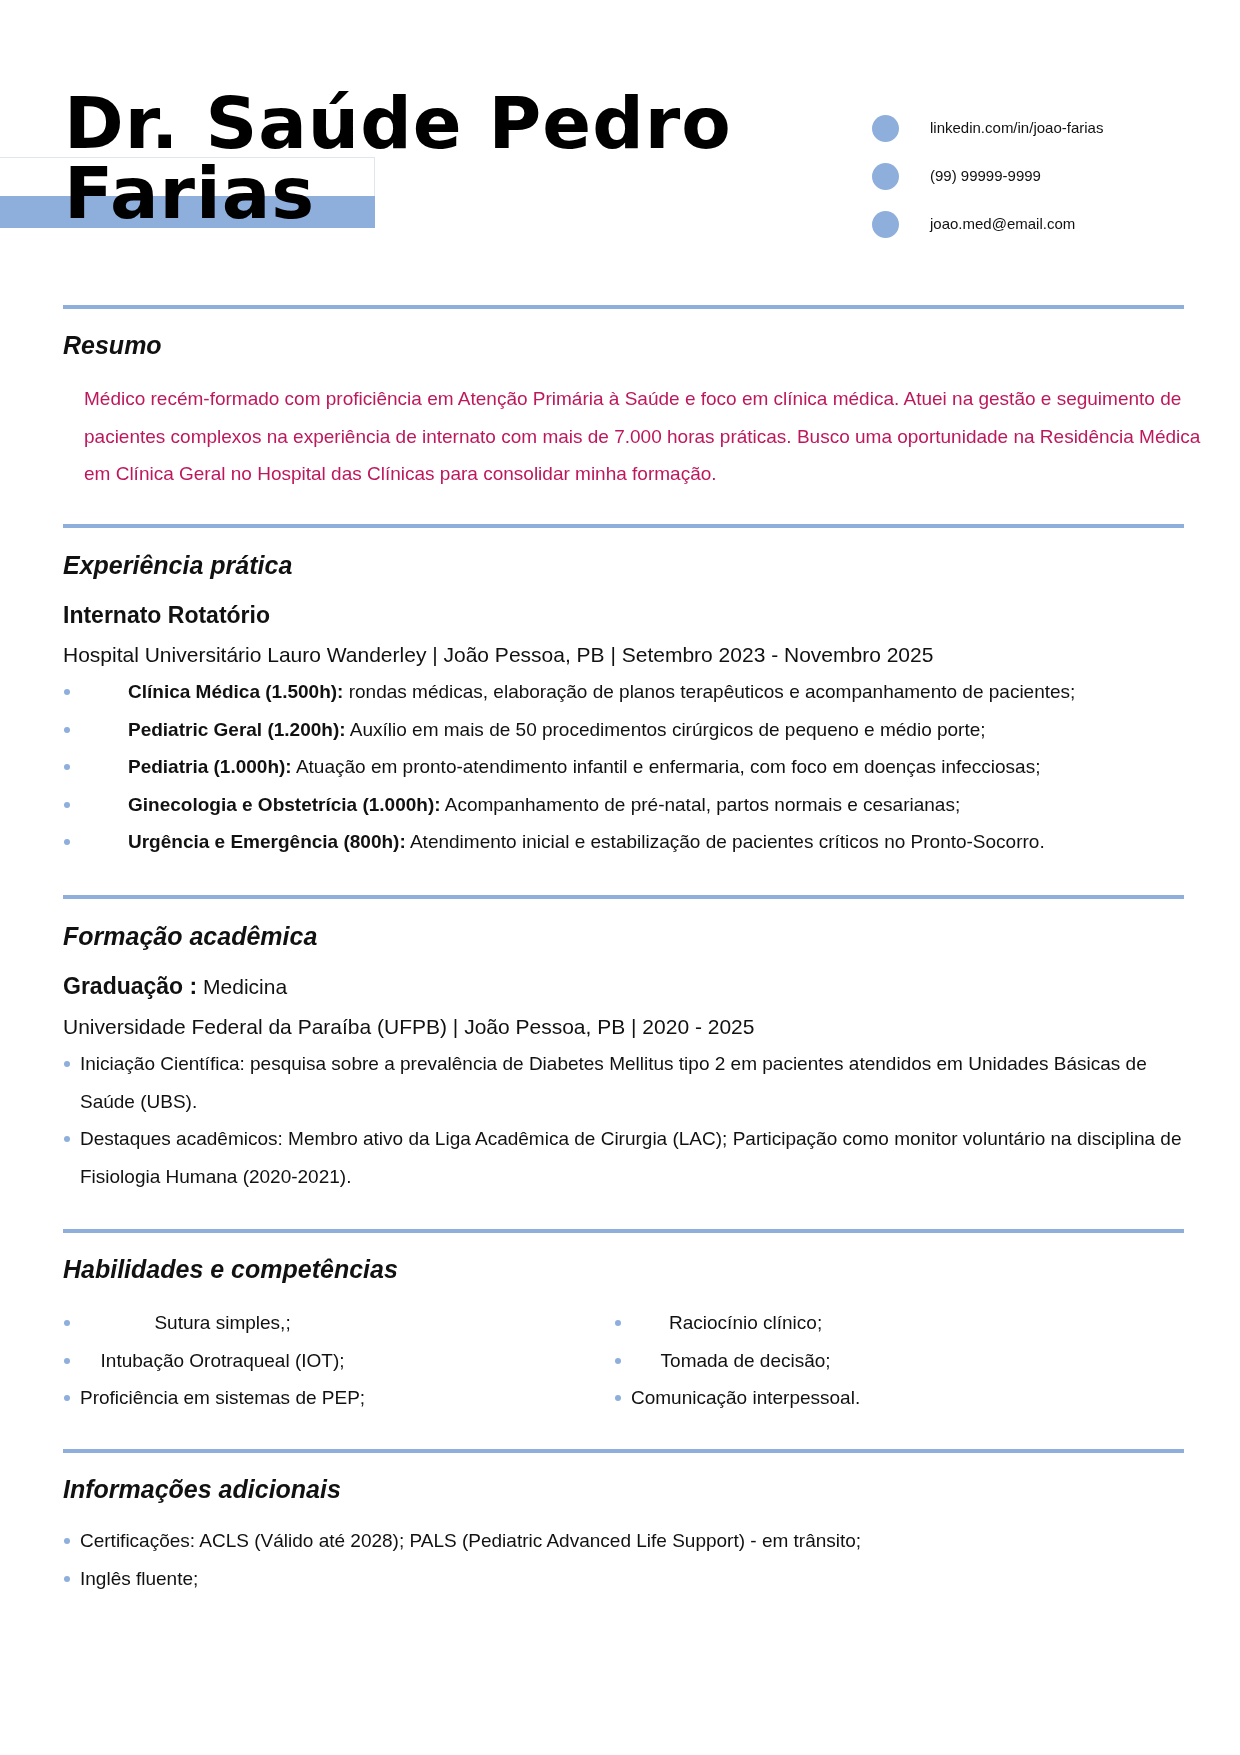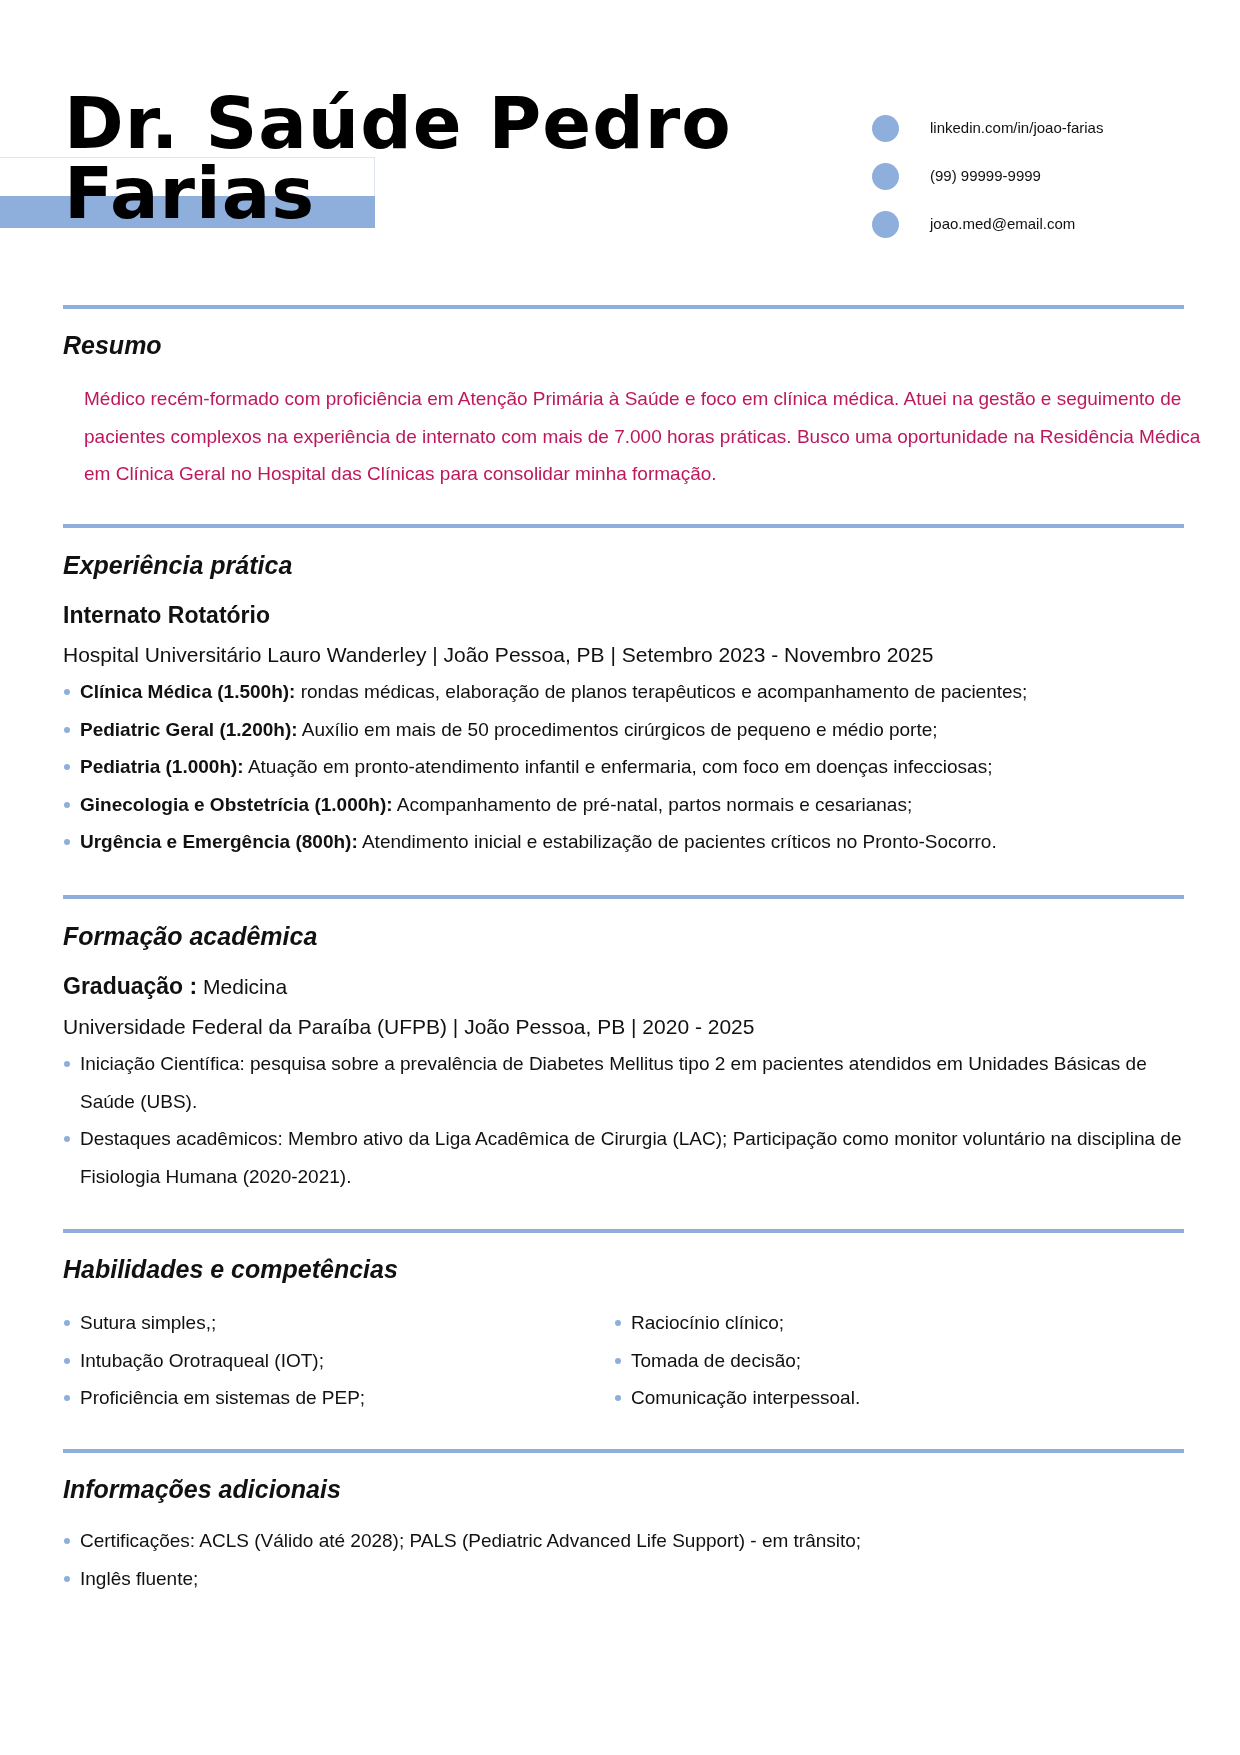--- a/index.html
+++ b/index.html
@@ -22,24 +22,24 @@
   .section-title { position: absolute; left: 63px; font-style: italic; font-weight: bold; font-size: 25px; color: #111; }
 
   .para { position: absolute; left: 63px; width: 1120px; font-size: 19px; line-height: 37.5px; color: #be185d; margin-left: 21px; }
 
   .job-title { position: absolute; left: 63px; font-weight: bold; font-size: 23px; color: #111; }
   .sub-line { position: absolute; left: 63px; font-size: 21px; color: #111; }
 
   ul.blist { position: absolute; left: 63px; width: 1120px; list-style: none; }
   ul.blist li { position: relative; padding-left: 17px; font-size: 19px; line-height: 37.5px; color: #111; }
   ul.blist li::before { content: ""; position: absolute; left: 1px; top: 16px; width: 6px; height: 6px; border-radius: 50%; background: #8eaedc; }
-  ul.blist li b { font-weight: bold; }
+  ul.blist li b { font-weight: bold; margin-left: 48px; }
 
   .skills-col { position: absolute; list-style: none; }
-  .skills-col li { position: relative; padding-left: 17px; font-size: 19px; line-height: 37.5px; color: #111; }
+  .skills-col li { position: relative; padding-left: 17px; font-size: 19px; line-height: 37.5px; color: #111; text-align: center; }
   .skills-col li::before { content: ""; position: absolute; left: 1px; top: 16px; width: 6px; height: 6px; border-radius: 50%; background: #8eaedc; }
 
   .grad-line { position: absolute; left: 63px; font-size: 21px; color: #111; }
   .grad-line b { font-size: 23px; font-weight: bold; }
 </style>
 </head>
 <body>
 
 <div class="name-band-outline"></div>
 <div class="name-band"></div>

